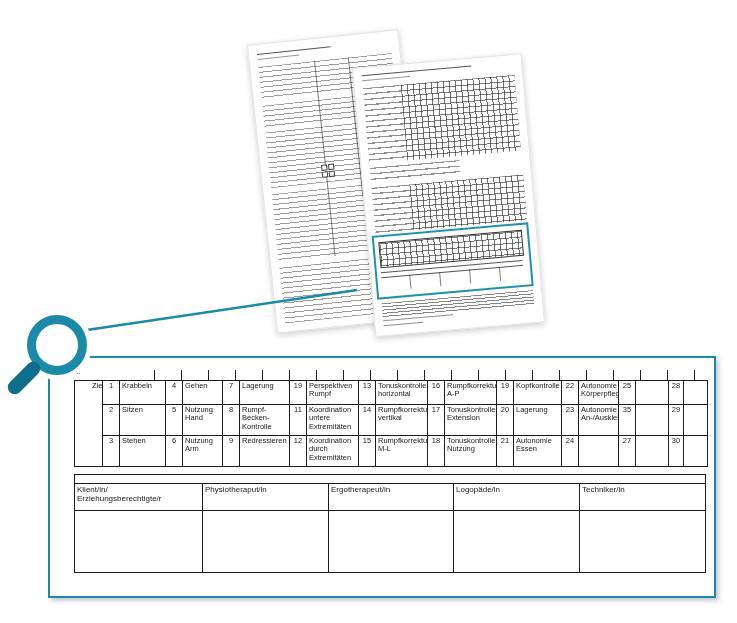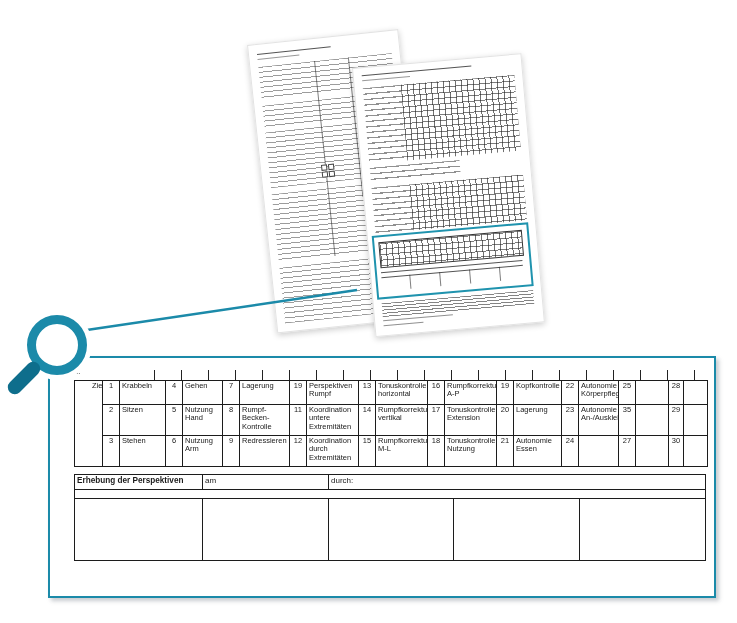--- a/index.html
+++ b/index.html
@@ -205,27 +205,30 @@
 
     <table class="persp">
       <colgroup>
         <col style="width:128px">
           <col style="width:126px">
           <col style="width:125px">
         <col style="width:126px">
           <col style="width:126px">
       </colgroup>
       <tbody>
-          <tr class="pa">
-        <td class="ttl">Erhebung der Perspektiven</td>
-        <td>am</td>
-        <td colspan="3">durch:</td>
-      </tr>
       <tr class="pb">
         <td colspan="5"></td>
+      </tr>
+      <tr class="pc">
+        <td>Klient/in/
+Erziehungsberechtigte/r</td>
+        <td>Physiotheraput/in</td>
+        <td>Ergotherapeut/in</td>
+        <td>Logopäde/in</td>
+        <td>Techniker/in</td>
       </tr>
       <tr class="pd">
         <td></td>
         <td></td>
         <td></td>
         <td></td>
         <td></td>
       </tr>
     </tbody>
       </table>

